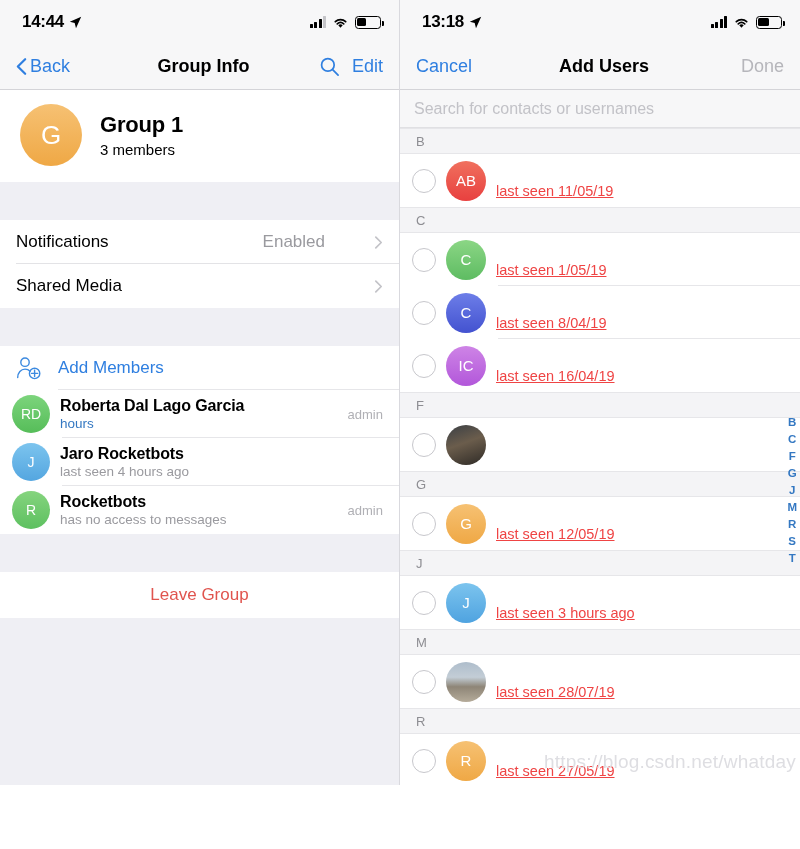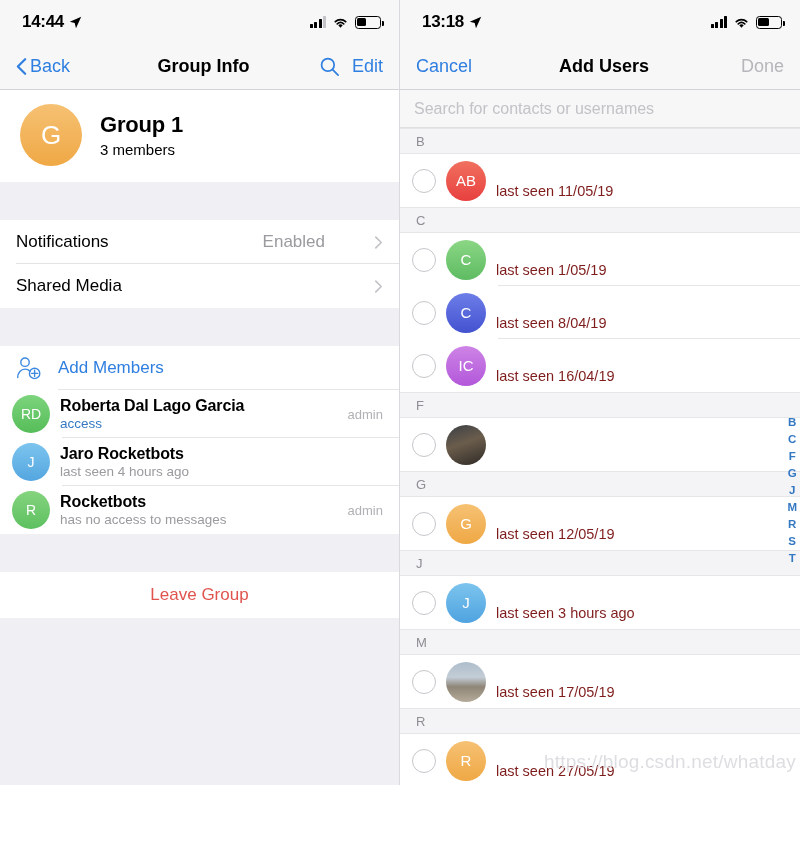--- a/index.html
+++ b/index.html
@@ -114,21 +114,21 @@
   .contact { height: 53px; background: #fff; display: flex; align-items: center; padding: 0 16px 0 12px; gap: 10px; position: relative; }
   .contact .sep { position: absolute; left: 98px; right: 0; bottom: 0; height: 1px; background: #e6e6e9; }
   .cb { width: 24px; height: 24px; border-radius: 50%; border: 1.3px solid #c7c7cc; flex: none; background: #fff; }
   .avatar-ct {
     width: 40px; height: 40px; border-radius: 50%; flex: none;
     display: flex; align-items: center; justify-content: center;
     color: #fff; font-size: 15px; overflow: hidden;
   }
   .ct-text { display: flex; flex-direction: column; justify-content: flex-end; height: 40px; padding-bottom: 2px; }
   .ct-name { font-size: 16px; font-weight: bold; color: #000; height: 18px; }
-  .ct-sub { font-size: 14.5px; color: #7f1d1d; }
+  .ct-sub { font-size: 14.5px; color: #ef4444; text-decoration: underline; }
 
   
   .photo-a { background: linear-gradient(160deg,#3a3f45 0%, #6b5d4c 45%, #2e2a26 100%); }
   .photo-b { background: linear-gradient(180deg,#aebdcb 0%, #c3cdd6 38%, #8e8577 62%, #b5ab9a 100%); }
 
   
   .index {
     position: absolute; right: 3px; top: 415px;
     display: flex; flex-direction: column; align-items: center; gap: 2px;
     font-size: 11.5px; color: #3478C2; font-weight: bold; z-index: 5;
@@ -233,21 +233,21 @@
         <span class="add-label">Add Members</span>
         <div class="sep" style="position:absolute;left:58px;right:0;bottom:0;height:1px;background:#e6e6e9"></div>
       </div>
 
       <div class="member">
         <div class="avatar-sm" style="background:linear-gradient(180deg,#7CD47C,#56BD59)">
           <span>RD</span>
         </div>
         <div class="m-text">
           <span class="m-name">Roberta Dal Lago Garcia</span>
-          <span class="m-sub online">access</span>
+          <span class="m-sub online">hours</span>
         </div>
         <span class="m-admin">admin</span>
         <div class="sep"></div>
       </div>
 
       <div class="member">
         <div class="avatar-sm" style="background:linear-gradient(180deg,#7CC4EE,#54A6E0)">
           <span>J</span>
         </div>
         <div class="m-text">
@@ -395,21 +395,21 @@
           <span class="ct-sub">last seen 3 hours ago</span>
         </div>
       </div>
 
       <div class="sect-head">M</div>
       <div class="contact">
         <div class="cb"></div>
         <div class="avatar-ct photo-b"></div>
         <div class="ct-text">
           <span class="ct-name"></span>
-          <span class="ct-sub">last seen 17/05/19</span>
+          <span class="ct-sub">last seen 28/07/19</span>
         </div>
       </div>
 
       <div class="sect-head">R</div>
       <div class="contact">
         <div class="cb"></div>
         <div class="avatar-ct" style="background:linear-gradient(180deg,#F6C173,#EFA845)">
           <span>R</span>
         </div>
         <div class="ct-text">

